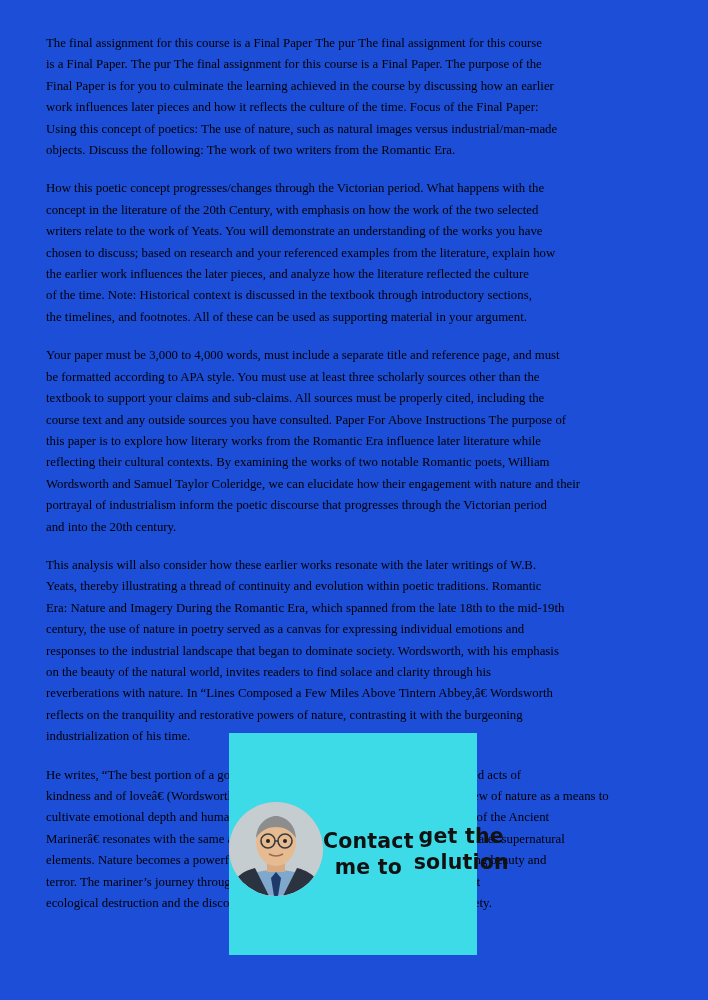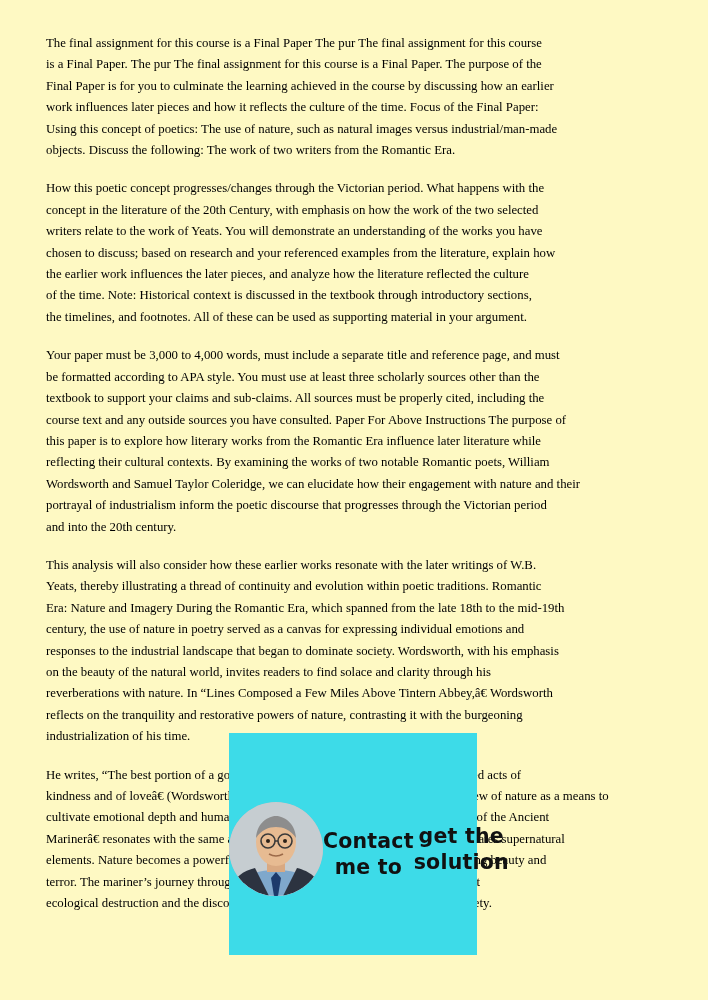--- a/index.html
+++ b/index.html
@@ -13,21 +13,21 @@
     position: relative;
     overflow: hidden;
     font-family: "Liberation Serif", serif;
   }
   .page {
     position: absolute;
     left: 0;
     top: 0;
     width: 708px;
     height: 1000px;
-    background: #fef9c3;
+    background: #1d4ed8;
   }
   .doc-body {
     position: absolute;
     left: 46px;
     top: 33px;
     width: 604px;
   }
   .para {
     font-family: "Liberation Serif", serif;
     font-size: 12.8px;

